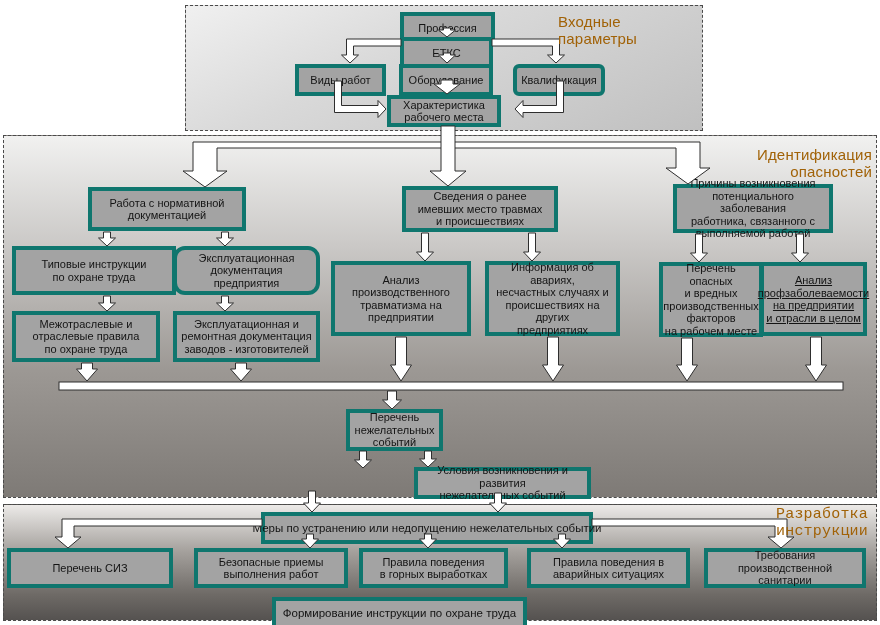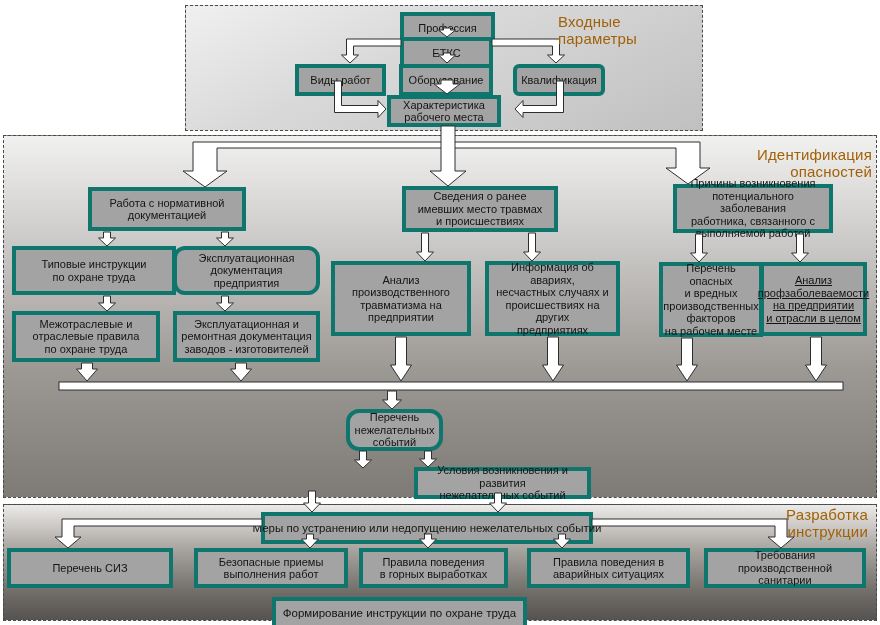--- a/index.html
+++ b/index.html
@@ -36,21 +36,21 @@
 <body>
 
 <div class="canvas">
 
   <div class="section sec-input"></div>
   <div class="section sec-hazards"></div>
   <div class="section sec-development"></div>
 
   <div class="sec-label" style="left:558px;top:13px;width:132px;">Входные параметры</div>
   <div class="sec-label" style="left:698px;top:146px;width:174px;text-align:right;">Идентификация опасностей</div>
-  <div class="sec-label" style="left:724px;top:506px;width:144px;text-align:right;">Разработка инструкции</div>
+  <div class="sec-label" style="left:724px;top:506px;width:144px;text-align:right;font-family:Liberation Mono, monospace;">Разработка инструкции</div>
 
   <div class="box" style="left:400px;top:12px;width:95px;height:17px;">Профессия</div>
   <div class="box" style="left:400px;top:37px;width:93px;height:17px;">ЕТКС</div>
   <div class="box" style="left:295px;top:64px;width:91px;height:17px;">Виды работ</div>
   <div class="box" style="left:399px;top:64px;width:94px;height:17px;">Оборудование</div>
   <div class="box" style="left:513px;top:64px;width:92px;height:17px;border-radius:6px;">Квалификация</div>
   <div class="box" style="left:387px;top:95px;width:114px;height:30px;">Характеристика
 рабочего места</div>
 
   <div class="box" style="left:88px;top:187px;width:158px;height:44px;">Работа с нормативной
@@ -82,21 +82,21 @@
 предприятиях</div>
   <div class="box" style="left:659px;top:262px;width:104px;height:75px;">Перечень опасных
 и вредных
 производственных
 факторов
 на рабочем месте</div>
   <div class="box" style="left:760px;top:262px;width:107px;height:74px;text-decoration:underline;">Анализ
 профзаболеваемости
 на предприятии
 и отрасли в целом</div>
-  <div class="box" style="left:346px;top:409px;width:97px;height:42px;border-radius:13px;">Перечень
+  <div class="box" style="left:346px;top:409px;width:97px;height:42px;">Перечень
 нежелательных
 событий</div>
   <div class="box" style="left:414px;top:467px;width:177px;height:25px;">Условия возникновения и развития
 нежелательных событий</div>
 
   <div class="box nowrap" style="left:261px;top:512px;width:332px;height:22px;">Меры по устранению или недопущению нежелательных событий</div>
   <div class="box" style="left:7px;top:548px;width:166px;height:40px;">Перечень СИЗ</div>
   <div class="box" style="left:194px;top:548px;width:154px;height:40px;">Безопасные приемы
 выполнения работ</div>
   <div class="box" style="left:359px;top:548px;width:149px;height:40px;">Правила поведения

